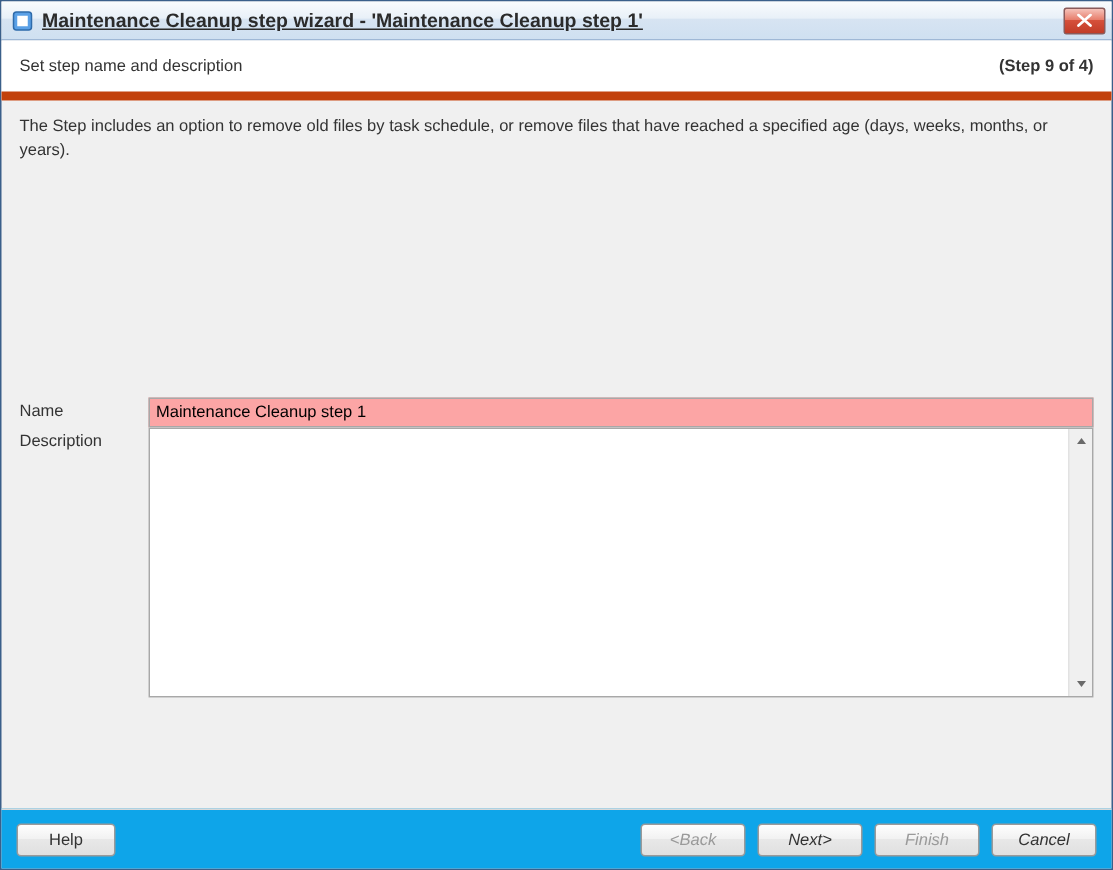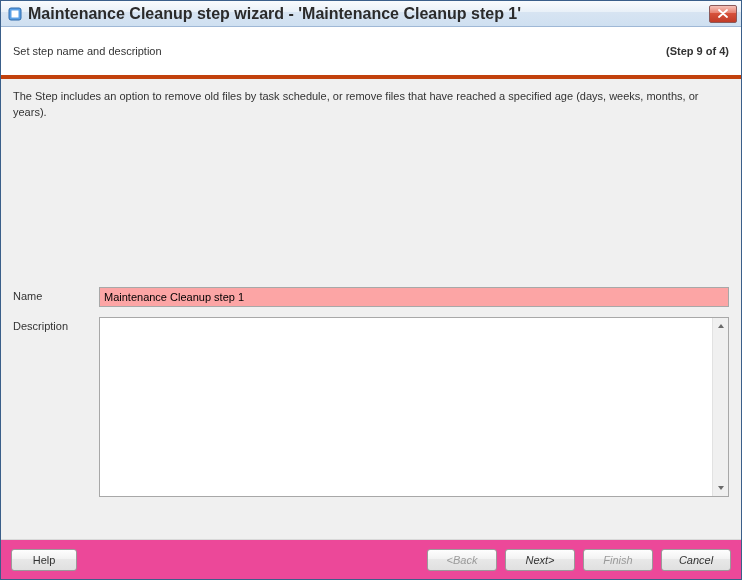--- a/index.html
+++ b/index.html
@@ -19,38 +19,38 @@
     padding:0 4px 0 6px;
   }
   .titlebar .app-icon {
     width:16px; height:16px; margin-right:5px;
     display:inline-flex; align-items:center; justify-content:center;
   }
   .titlebar .title {
     flex:1;
     font-weight:bold;
     color:#2b2b2b;
-    font-size:16px;
-    white-space:nowrap; overflow:hidden; text-overflow:ellipsis;
+    font-size:13px;
+    white-space:nowrap; overflow:hidden; text-overflow:ellipsis;text-decoration:underline;
   }
   .win-btn {
     width:28px; height:18px;
     margin-left:2px;
     border:1px solid #8a5a5a;
     border-radius:2px;
     display:flex; align-items:center; justify-content:center;
     background:linear-gradient(to bottom,#f5c2b9 0%,#e77d6b 45%,#d6513b 46%,#c13c28 100%);
     cursor:default;
   }
   .win-btn svg { display:block; }
 
   .header-strip {
-    height:52px;
+    height:40px;
     background:#ffffff;
-    border-bottom:4px solid #c2410c;
+    border-bottom:6px solid #c2410c;
     display:flex; align-items:center;
     padding:0 12px;
   }
   .header-strip .subtitle { flex:1; color:#333; }
   .header-strip .stepinfo { font-weight:bold; color:#333; }
 
   .body {
     flex:1;
     padding:10px 12px 8px 12px;
     display:flex; flex-direction:column;
@@ -60,21 +60,20 @@
     line-height:1.45;
     color:#333;
     margin-bottom:6px;
   }
   .intro .line1 b { font-weight:bold; }
   .spacer-large { flex:0 0 150px; }
 
   .form-row {
     display:flex;
     align-items:flex-start;
-    margin-top:10px;
   }
   .form-row .label {
     width:86px;
     padding-top:3px;
     color:#333;
   }
   .form-row .field { flex:1; }
 
   input.text {
     width:100%;
@@ -111,21 +110,21 @@
     position:absolute; left:0; width:16px; height:16px;
     display:flex; align-items:center; justify-content:center;
     color:#6a6a6a;
   }
   .fake-scroll .arrow.up { top:0; }
   .fake-scroll .arrow.down { bottom:0; }
 
   .footer {
     height:40px;
     border-top:1px solid #d9d9d9;
-    background:#ec4899;
+    background:#0ea5e9;
     display:flex; align-items:center;
     padding:0 10px;
   }
   .footer .spacer { flex:1; }
   button.wiz {
     min-width:70px;
     height:22px;
     margin-left:8px;
     border:1px solid #9a9a9a;
     border-radius:3px;

